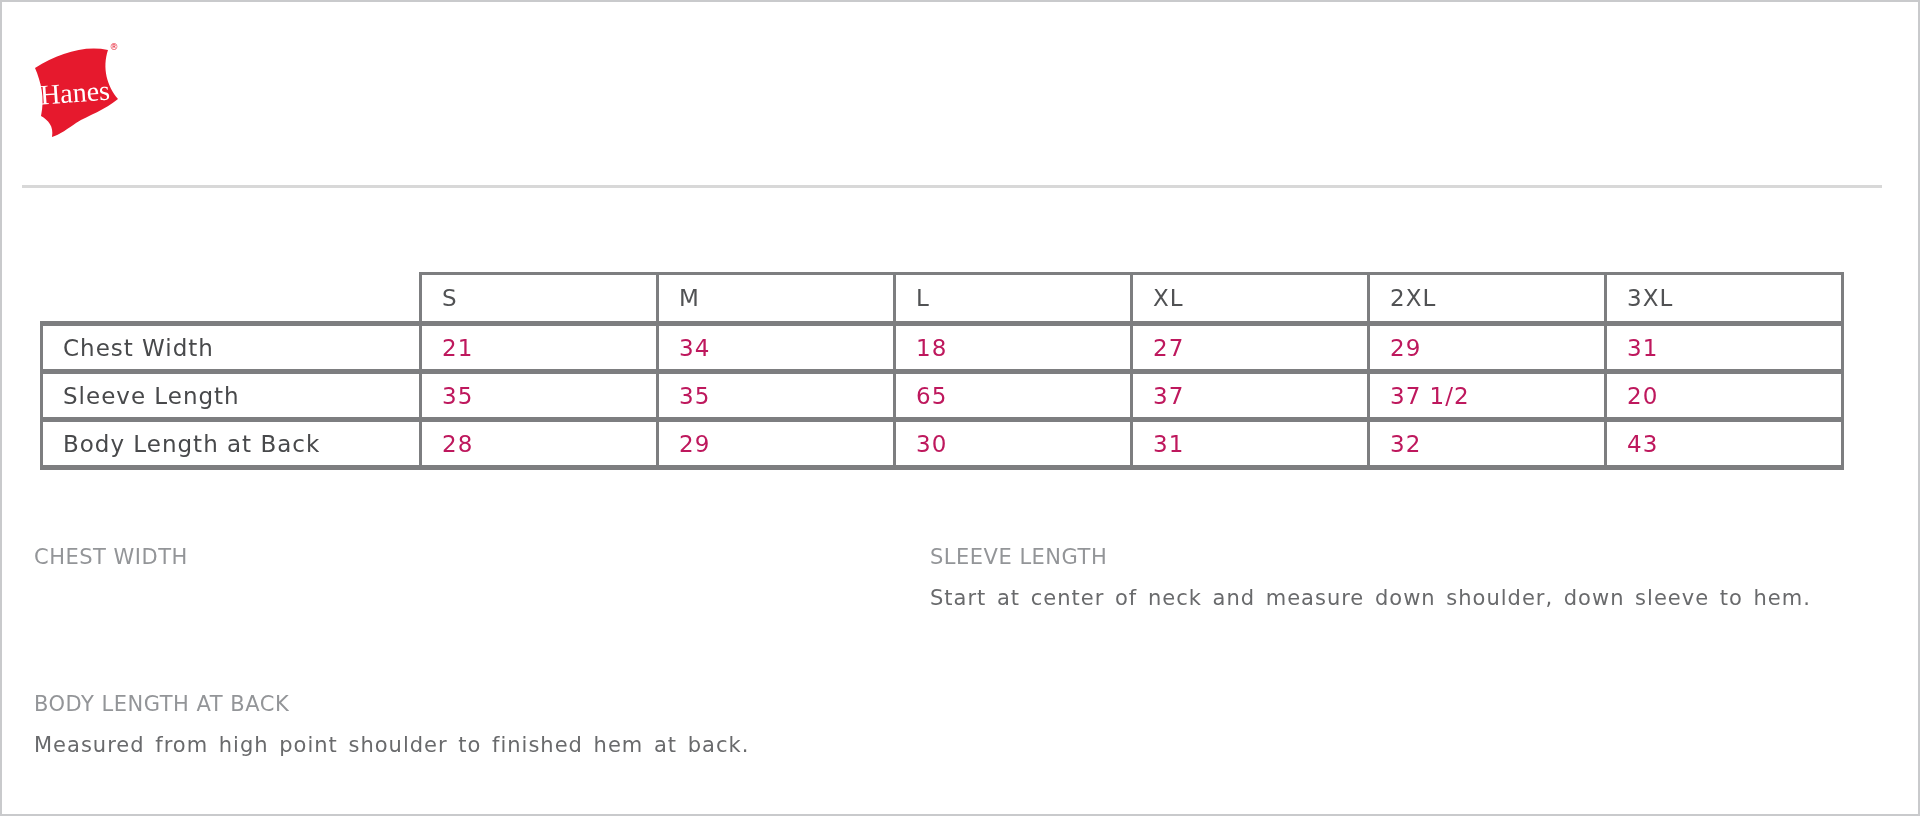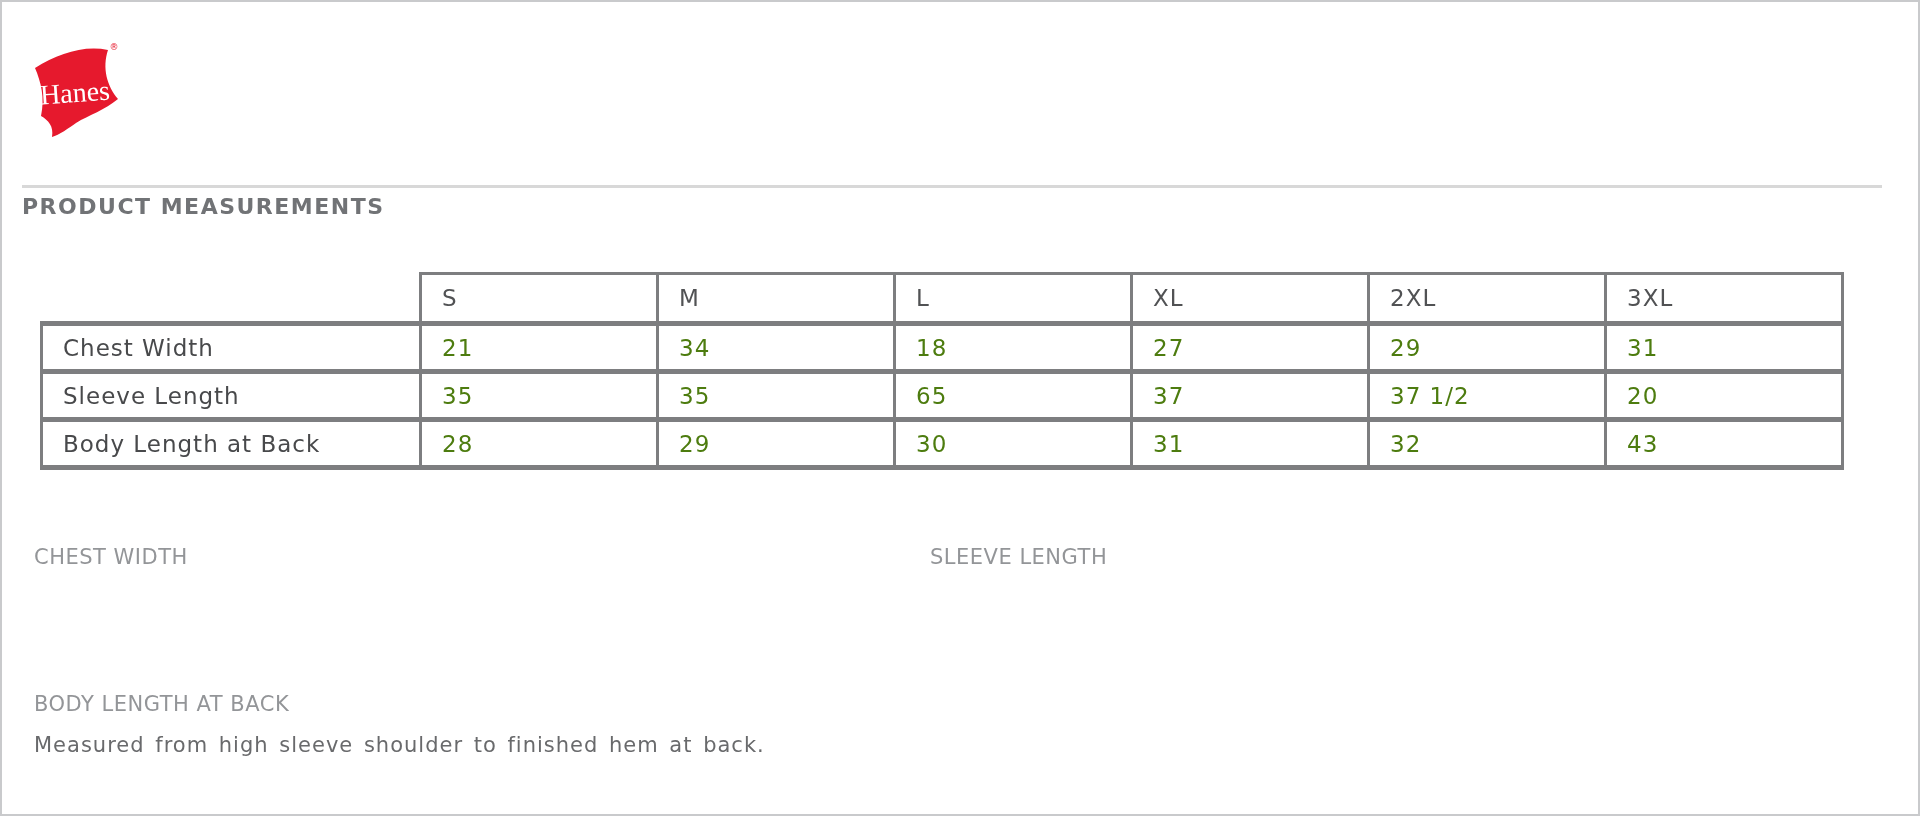--- a/index.html
+++ b/index.html
@@ -69,21 +69,21 @@
     text-align: left;
     vertical-align: middle;
     font-weight: normal;
     letter-spacing: 1px;
     white-space: nowrap;
     overflow: hidden;
   }
   .size-table thead th { border-top-width: 3px; height: 46px; color: #515254; }
   .size-table th.corner { border: none; background: transparent; }
   .size-table td.row-label { color: #48494b; }
-  .size-table td.value { color: #4d7c0f; }
+  .size-table td.value { color: #be185d; }
 
   
   .note { position: absolute; }
   .note h3 {
     margin: 0;
     font-size: 21px;
     font-weight: normal;
     letter-spacing: 0.5px;
     color: #939598;
     white-space: nowrap;
@@ -109,21 +109,20 @@
     <svg width="96" height="102" viewBox="0 0 96 102" xmlns="http://www.w3.org/2000/svg">
       <path d="M9,30 C32,16 57,7 82,12 C76,30 81,48 92,61 C79,72 63,77 50,85 C43,90 33,97 26,99 C28,88 22,82 15,78 C19,60 15,44 9,30 Z" fill="#e6192d"></path>
       <text x="49" y="64" text-anchor="middle" font-family="Liberation Serif, serif" font-size="28" fill="#ffffff" transform="rotate(-4 49 56)">Hanes</text>
       <text x="88" y="12" text-anchor="middle" font-family="DejaVu Sans, sans-serif" font-size="9" fill="#e6192d">®</text>
     </svg>
   </div>
 
 
   <div class="divider"></div>
 
-  <h2 class="section-title">PRODUCT MEASUREMENTS</h2>
 
   <table class="size-table">
     <colgroup>
       <col class="label-col">
       <col class="size-col">
         <col class="size-col">
         <col class="size-col">
       <col class="size-col">
         <col class="size-col">
         <col class="size-col">
@@ -169,20 +168,21 @@
       </tr>
     </tbody>
   </table>
 
   <section class="note note-chest">
     <h3>CHEST WIDTH</h3>
   </section>
 
   <section class="note note-sleeve">
     <h3>SLEEVE LENGTH</h3>
+    <p>Start at center of neck and measure down shoulder, down sleeve to hem.</p>
   </section>
 
   <section class="note note-back">
     <h3>BODY LENGTH AT BACK</h3>
-    <p>Measured from high sleeve shoulder to finished hem at back.</p>
+    <p>Measured from high point shoulder to finished hem at back.</p>
   </section>
 
 </div>
 
 </body></html>

